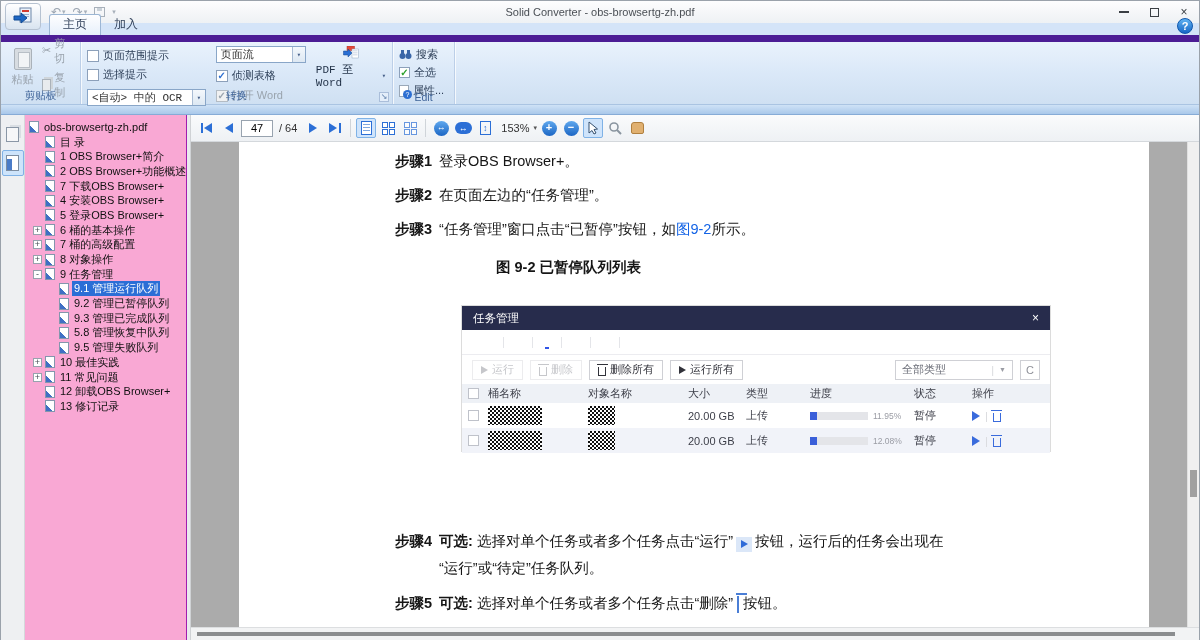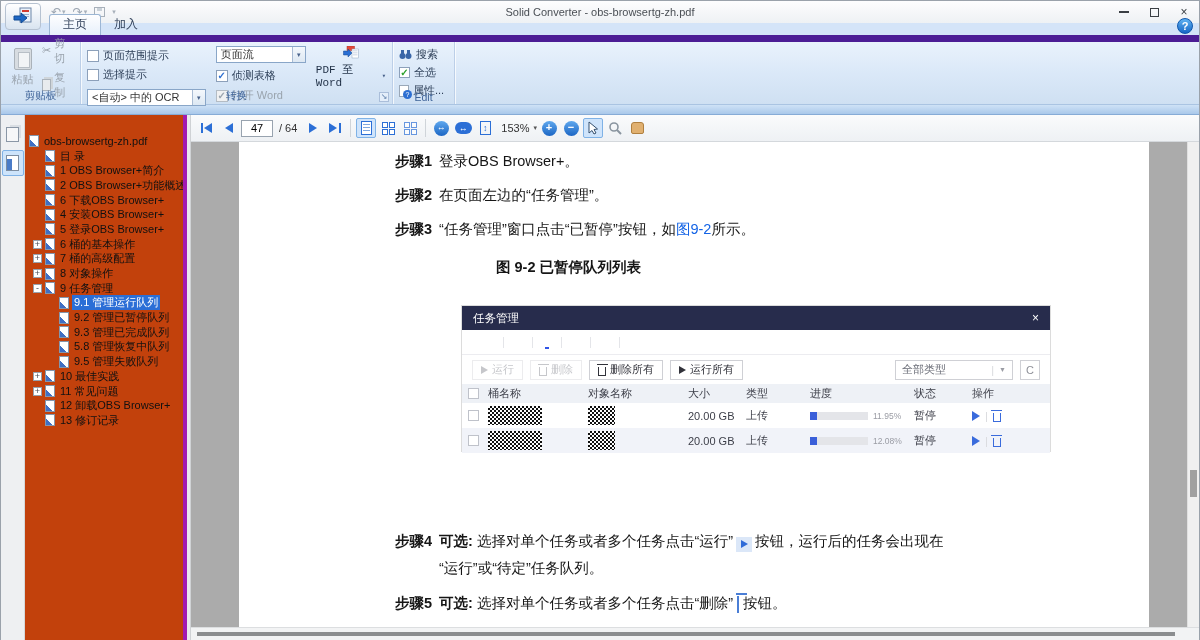--- a/index.html
+++ b/index.html
@@ -45,21 +45,21 @@
   .smallbtn { display:flex; align-items:center; gap:3px; }
   .copyico { width:10px; height:12px; border:1px solid #aab2ba; background:#e8ebee; box-shadow:2px -2px 0 -0px #cfd5da; }
 
   .g-conv { width:312px; display:flex; gap:10px; }
   .convcol1 { width:132px; display:flex; flex-direction:column; gap:4px; padding-top:2px; }
   .convcol2 { width:100px; display:flex; flex-direction:column; gap:5px; }
   .chkrow { display:flex; align-items:center; gap:4px; font-size:11px; color:#2b3d56; }
   .chk { width:12px; height:12px; border:1px solid #8ca0ba; background:#fff; flex:none; display:flex; align-items:center; justify-content:center; font-size:10px; color:#2d6fd2; font-weight:bold; }
   .chk.gray { background:#f0f1f2; border-color:#b4bcc4; color:#9aa4ae; }
   .chkrow.gray { color:#9aa4ae; }
-  .ddl { height:17px; border:1px solid #89a6c8; background:#fff; display:flex; align-items:center; font-size:11px; color:#333; }
+  .ddl { height:17px; border:1px solid #89a6c8; background:#fff; display:flex; align-items:center; font-size:11px; color:#333;font-family:Liberation Mono, monospace; }
   .ddl .ddtext { flex:1; padding:0 4px; white-space:nowrap; overflow:hidden; }
   .ddl .ddarr { width:13px; align-self:stretch; border-left:1px solid #a9bcd4; background:linear-gradient(#f4f8fc,#dde8f3); display:flex; align-items:center; justify-content:center; font-size:7px; color:#47618a; }
   .p2wbtn { width:78px; font-size:11px; color:#1f2f45; }
   .p2wlabel { display:flex; align-items:center; gap:3px; }
 
   .g-edit { width:62px; display:flex; flex-direction:column; justify-content:flex-start; gap:3px; padding-top:5px; font-size:11px; color:#2b3d56; }
   .editrow { display:flex; align-items:center; gap:4px; }
   .selallico { width:11px; height:11px; border:1px solid #8ca0ba; background:#fff; color:#2ca02c; font-size:10px; font-weight:bold; line-height:9px; text-align:center; }
   .propico { width:10px; height:12px; background:#fff; border:1px solid #9aa8b8; position:relative; }
   .propico:before { content:"?"; position:absolute; right:-4px; bottom:-3px; width:9px; height:9px; border-radius:50%; background:#2d6fd2; color:#fff; font-size:7px; line-height:9px; text-align:center; }
@@ -68,21 +68,21 @@
 
   
   .main { display:flex; height:525px; }
   .navstrip { width:24px; background:#eef0f2; border-right:1px solid #d5d8db; padding-top:6px; display:flex; flex-direction:column; align-items:center; gap:3px; }
   .nbtn { width:22px; height:26px; display:flex; align-items:center; justify-content:center; border:1px solid transparent; }
   .nbtn.sel { background:#cde4fb; border:1px solid #7fb2e6; border-radius:2px; }
   .npages { width:13px; height:15px; background:#f6f7f8; border:1px solid #8a97a6; box-shadow:3px -3px 0 -1px #d9dee3; }
   .npage1 { width:13px; height:16px; background:#fff; border:1px solid #7d8da0; position:relative; }
   .npage1:before { content:""; position:absolute; left:0; top:3px; bottom:0; width:5px; background:#4a7cc8; }
 
-  .sidebar { width:162px; background:#c2410c; border-right:4px solid #a21caf; padding-top:19px; font-size:11px; color:#111; overflow:hidden; }
+  .sidebar { width:162px; background:#f9a8d4; border-right:1px solid #a21caf; padding-top:5px; font-size:11px; color:#111; overflow:hidden; }
   .titem { height:14.7px; display:flex; align-items:center; white-space:nowrap; cursor:default; }
   .expander { width:9px; height:9px; border:1px solid #98a2ae; background:#fff; color:#49505a; font-size:9px; line-height:7px; text-align:center; margin-right:3px; flex:none; visibility:hidden; }
   .expander.show { visibility:visible; }
   .ticon { width:10px; height:12px; border:1px solid #8496ad; background:linear-gradient(45deg,#3f6fc4 36%,#ffffff 36%); margin-right:3px; flex:none; }
   .tlabel { padding:0 2px; }
   .titem.selected .tlabel { background:#2b6ed6; color:#fff; }
   .lvl0 { padding-left:4px; }
   .lvl1 { padding-left:8px; }
   .lvl2 { padding-left:22px; }
 
@@ -330,21 +330,21 @@
           <span class="tlabel">1 OBS Browser+简介</span>
         </div>
         <div class="titem lvl1">
           <span class="expander"></span>
           <span class="ticon"></span>
           <span class="tlabel">2 OBS Browser+功能概述</span>
         </div>
         <div class="titem lvl1">
           <span class="expander"></span>
           <span class="ticon"></span>
-          <span class="tlabel">6 下载OBS Browser+</span>
+          <span class="tlabel">7 下载OBS Browser+</span>
         </div>
         <div class="titem lvl1">
           <span class="expander"></span>
           <span class="ticon"></span>
           <span class="tlabel">4 安装OBS Browser+</span>
         </div>
         <div class="titem lvl1">
           <span class="expander"></span>
           <span class="ticon"></span>
           <span class="tlabel">5 登录OBS Browser+</span>

